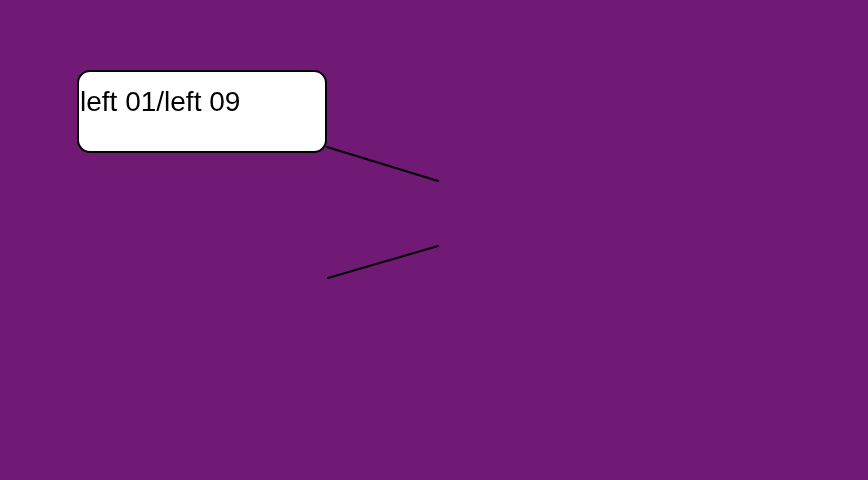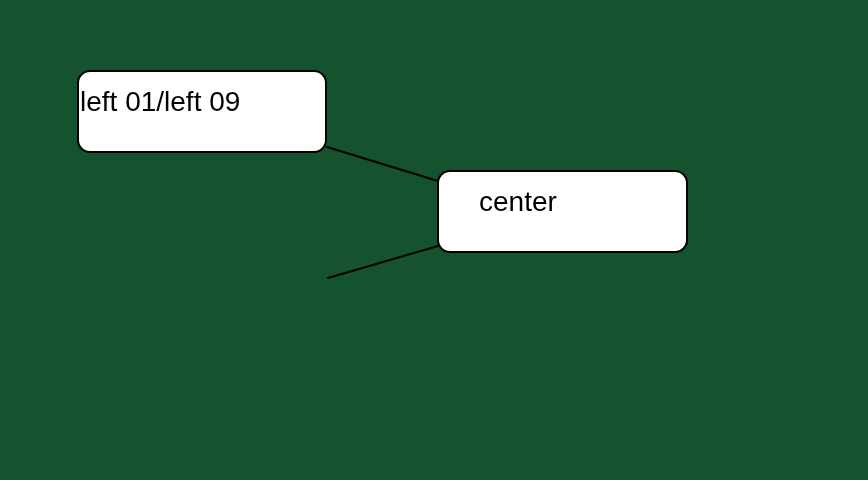--- a/index.html
+++ b/index.html
@@ -4,21 +4,21 @@
 <style>
   html, body {
     margin: 0;
     padding: 0;
     background: #ffffff;
   }
   .canvas {
     position: relative;
     width: 868px;
     height: 480px;
-    background: #14532d;
+    background: #701a75;
     overflow: hidden;
     font-family: "Liberation Sans", sans-serif;
   }
   .edges-layer {
     position: absolute;
     left: 0;
     top: 0;
     width: 868px;
     height: 480px;
     pointer-events: none;
@@ -55,17 +55,14 @@
   <svg class="edges-layer" viewBox="0 0 868 480" xmlns="http://www.w3.org/2000/svg" aria-hidden="true">
     <line x1="327" y1="147" x2="438" y2="181" stroke="#000000" stroke-width="2" stroke-linecap="round"></line>
     <line x1="328" y1="278" x2="438" y2="246" stroke="#000000" stroke-width="2" stroke-linecap="round"></line>
   </svg>
 
   <div class="node" id="node-left-top">
     <span class="node-label">left 01/left 09</span>
   </div>
 
 
-  <div class="node" id="node-center">
-    <span class="node-label">center</span>
-  </div>
 
 </div>
 
 </body></html>

